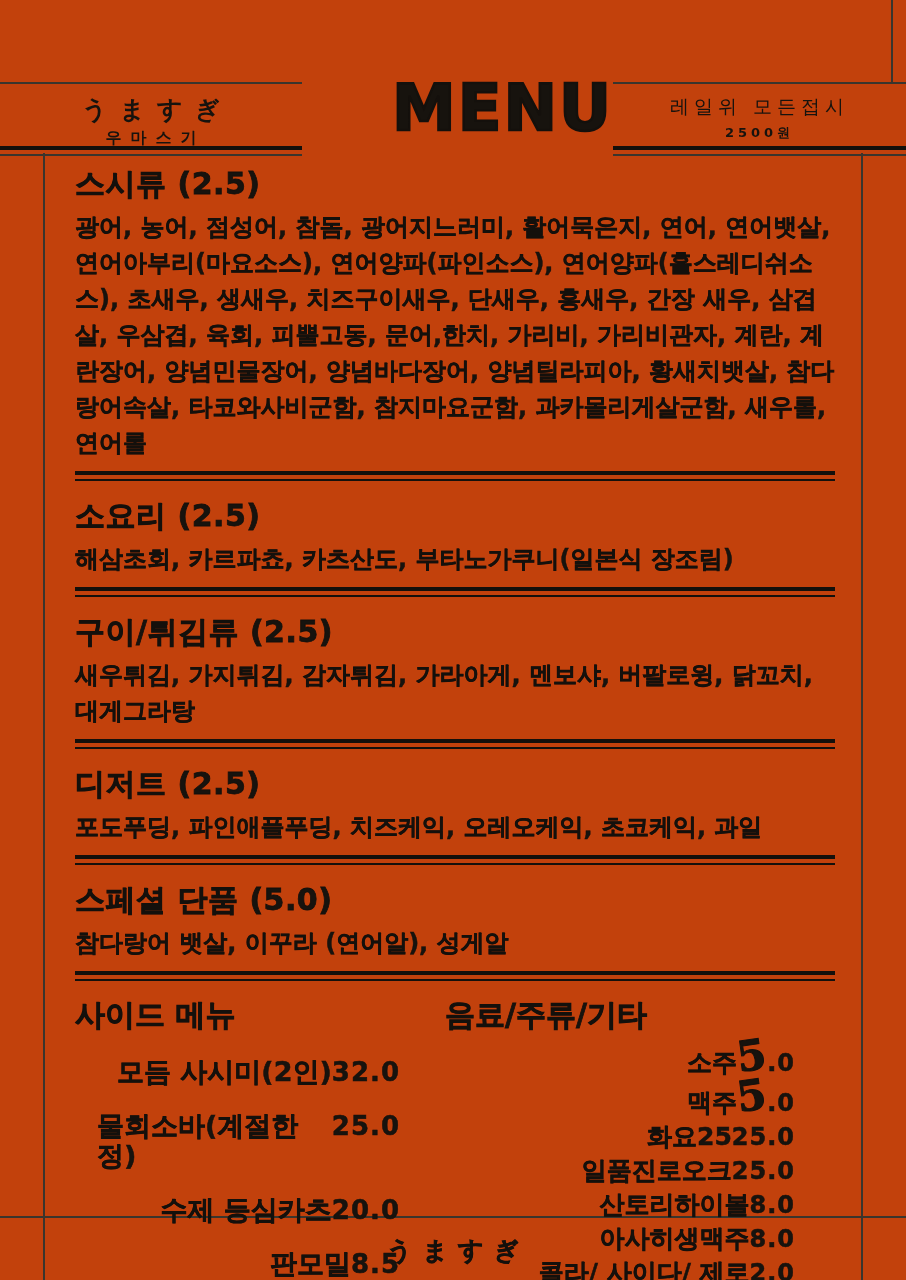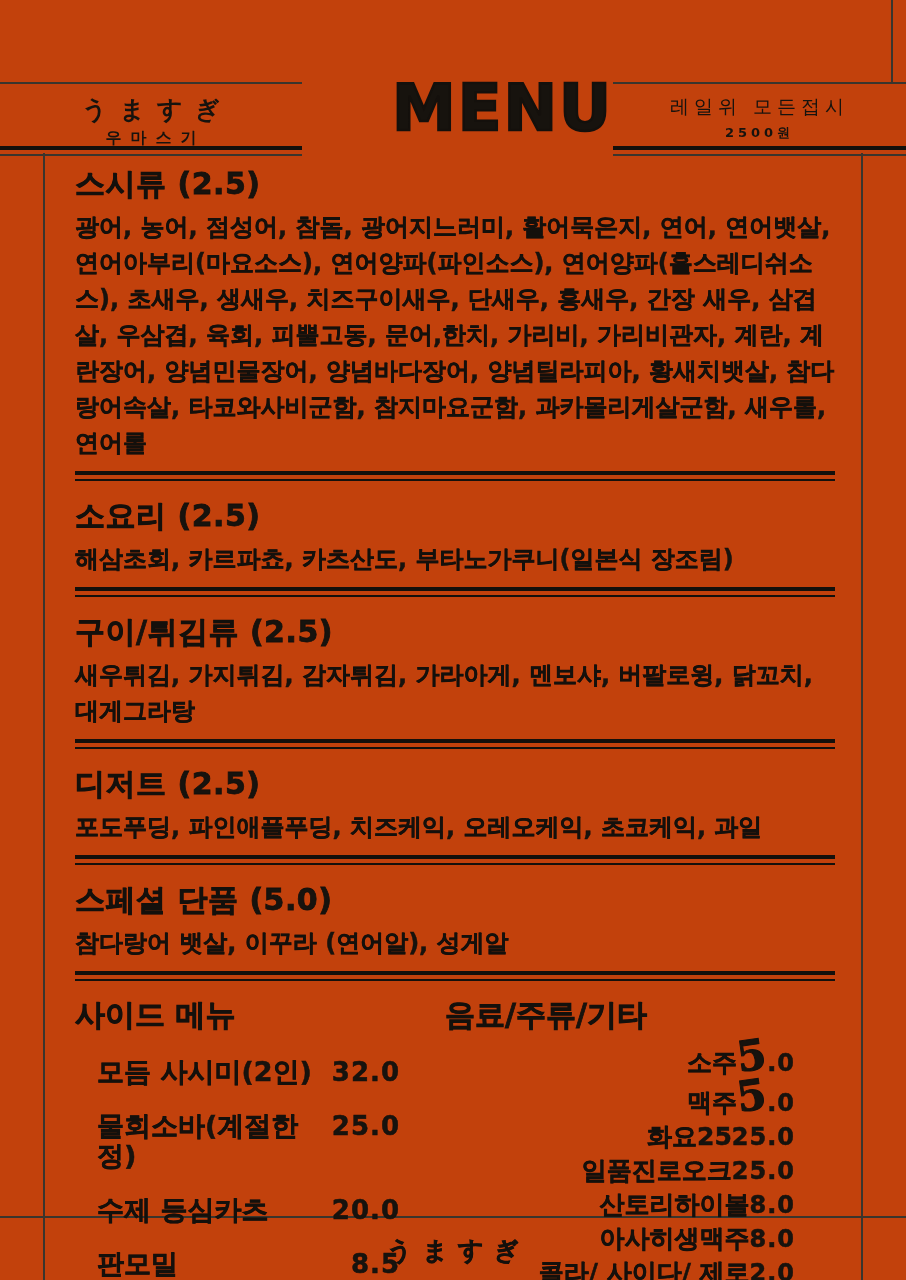--- a/index.html
+++ b/index.html
@@ -42,21 +42,21 @@
   .sec-title { margin:18px 0 0 0; font-size:30px; font-weight:900; line-height:34px; letter-spacing:0.5px; -webkit-text-stroke:0.8px #14100c; }
   .menu-section:first-child .sec-title { margin-top:14px; }
   .sec-items { margin:8px 0 0 0; font-size:24px; font-weight:800; line-height:36px; -webkit-text-stroke:0.4px #14100c; }
   .rule { margin-top:10px; height:4px; border-top:4px solid #14100c; border-bottom:2px solid #14100c; }
 
   
   .columns { display:flex; margin-top:16px; }
   .col-left  { width:325px; }
   .col-right { margin-left:45px; width:350px; }
   .col-title { margin:0; font-size:30px; font-weight:900; line-height:36px; -webkit-text-stroke:0.8px #14100c; }
-  .side-row  { display:flex; justify-content:space-between; align-items:baseline; margin-top:24px; padding-left:22px; }
+  .side-row  { display:flex; justify-content:flex-end; align-items:baseline; margin-top:24px; padding-left:22px; }
   .side-row .name  { font-size:27px; font-weight:800; line-height:30px; -webkit-text-stroke:0.5px #14100c; }
   .side-row .price { font-size:26px; font-weight:900; letter-spacing:1px; -webkit-text-stroke:0.5px #14100c; }
   .drink-rows { margin-top:10px; }
   .drink-row { display:flex; justify-content:flex-end; align-items:baseline; margin-top:6px; padding-left:12px; }
   .drink-row .name  { font-size:25px; font-weight:800; line-height:28px; white-space:nowrap; -webkit-text-stroke:0.5px #14100c; }
   .drink-row .price { font-size:24px; font-weight:900; letter-spacing:1px; line-height:28px; -webkit-text-stroke:0.5px #14100c; }
   .five {
     display:inline-block; font-family:"DejaVu Serif","Liberation Serif",serif;
     font-size:42px; line-height:28px; font-weight:700;
     transform:rotate(-8deg) translateY(-1px); -webkit-text-stroke:1px #14100c;

